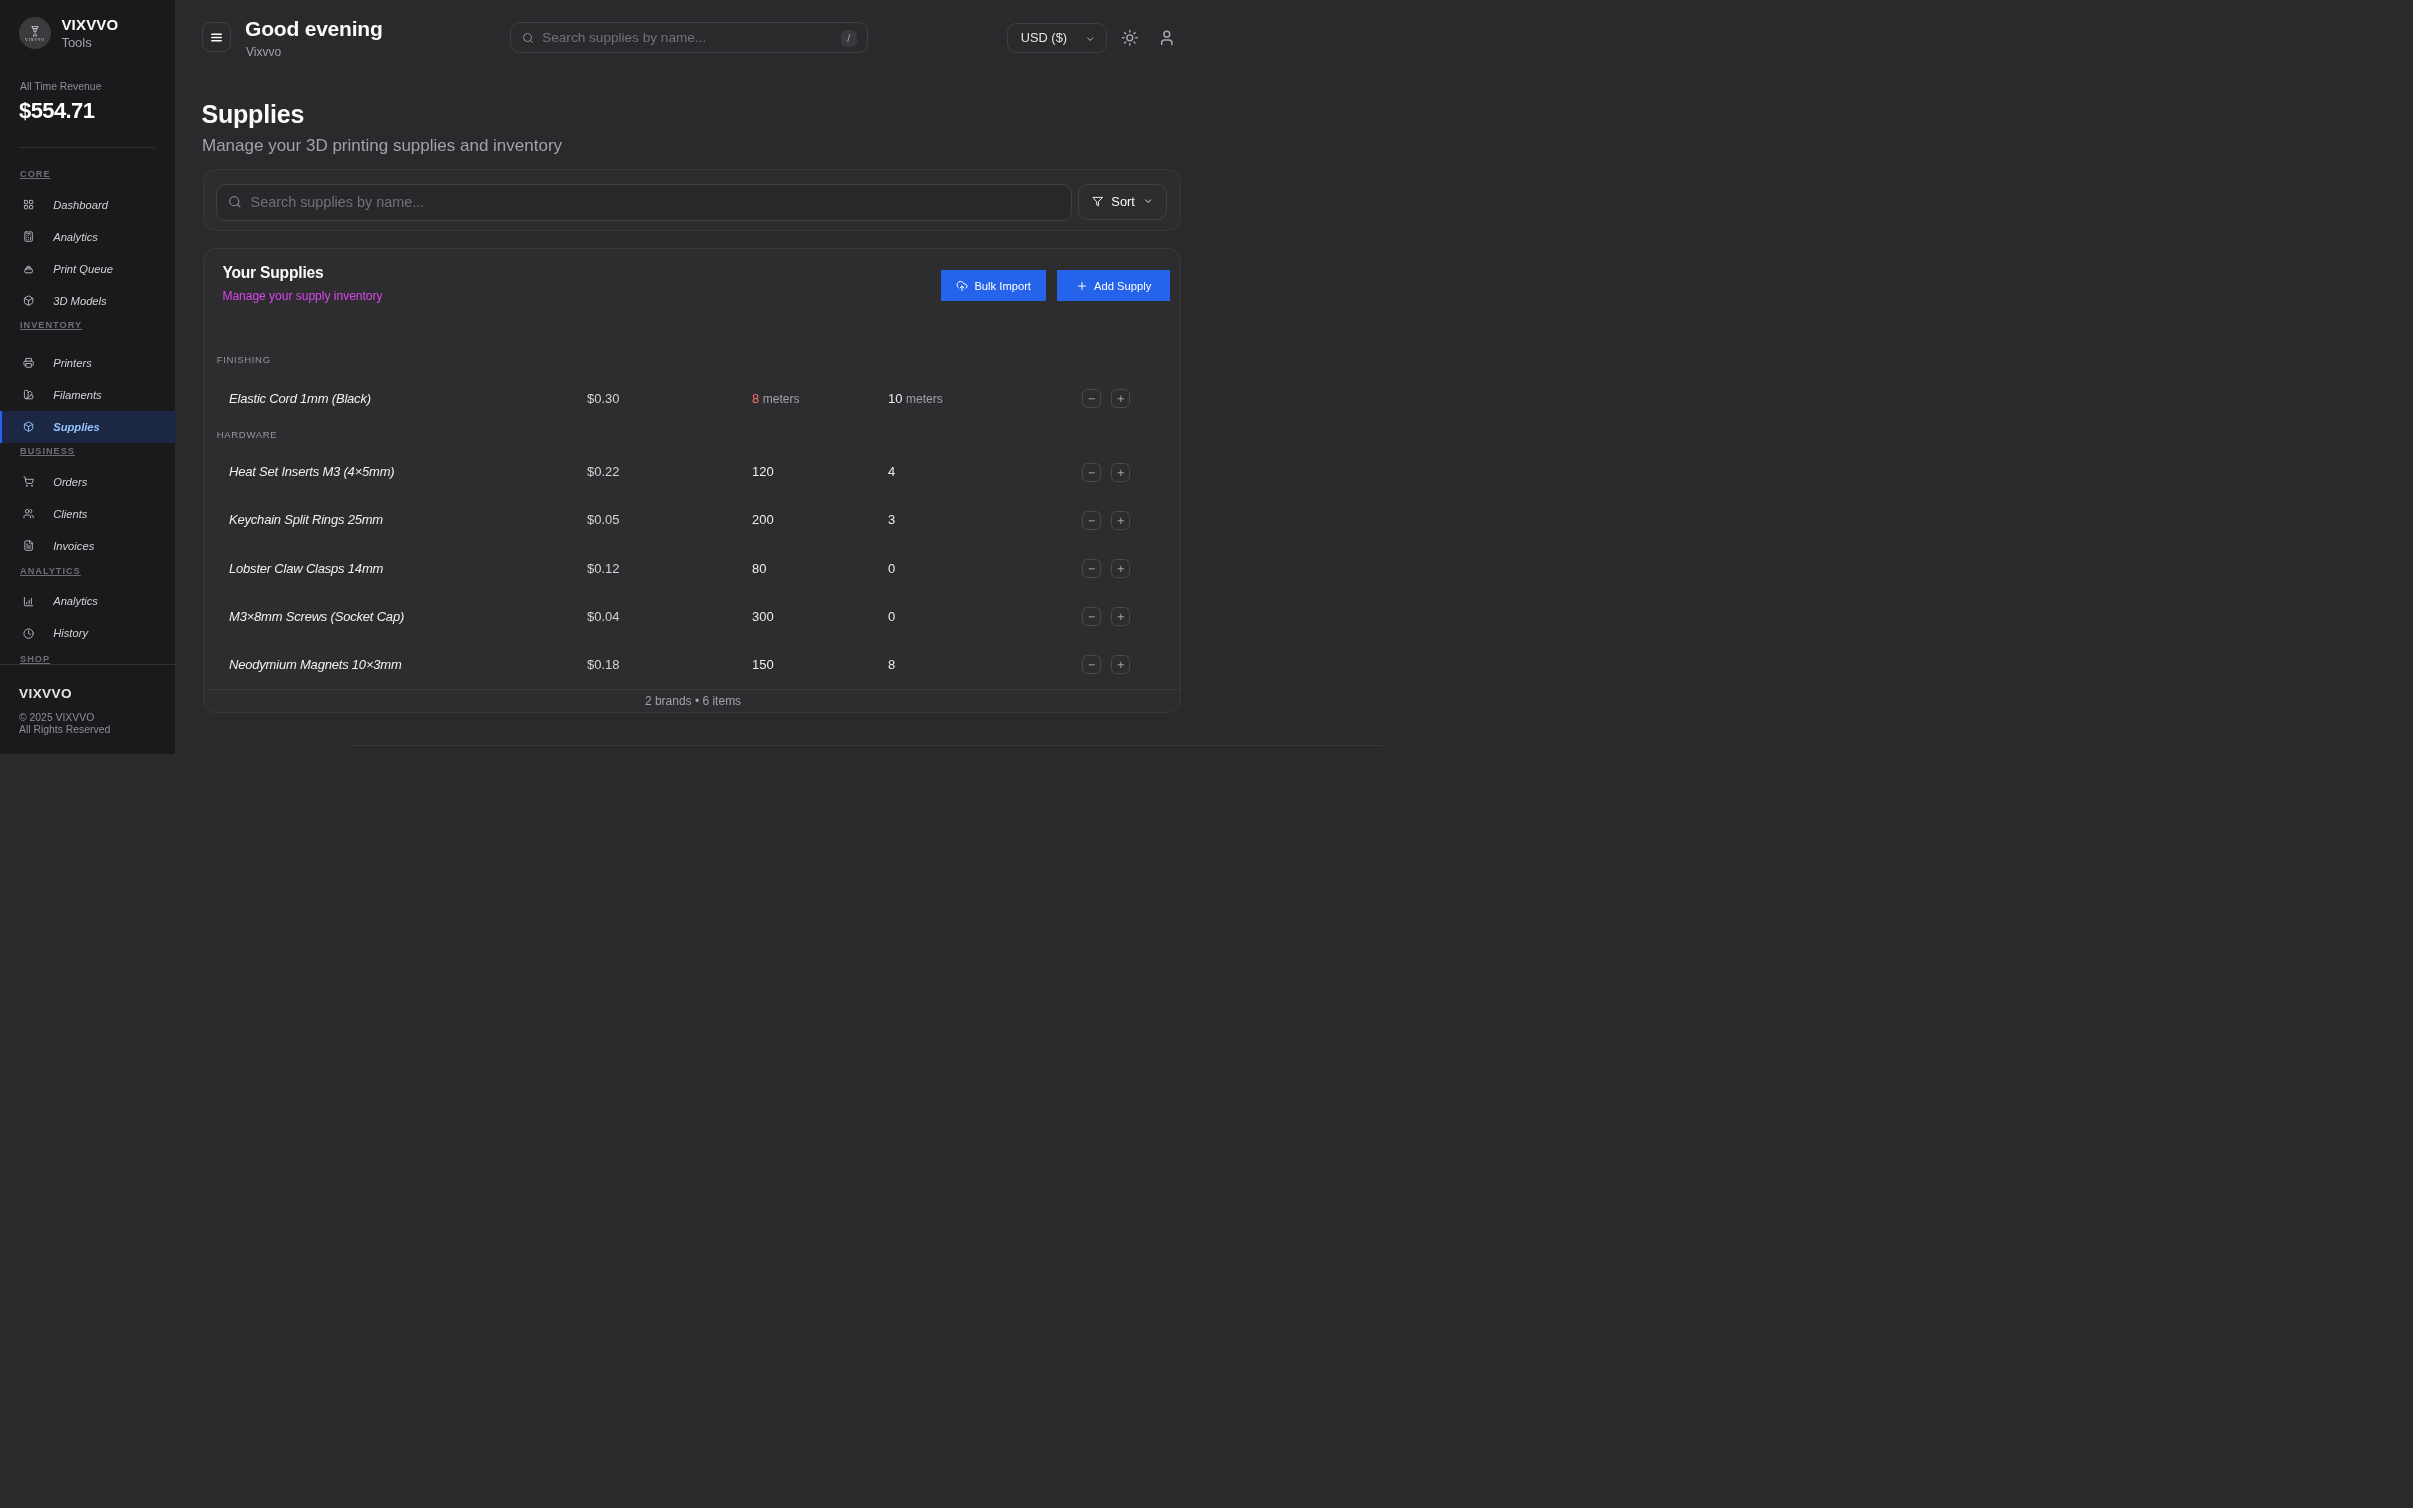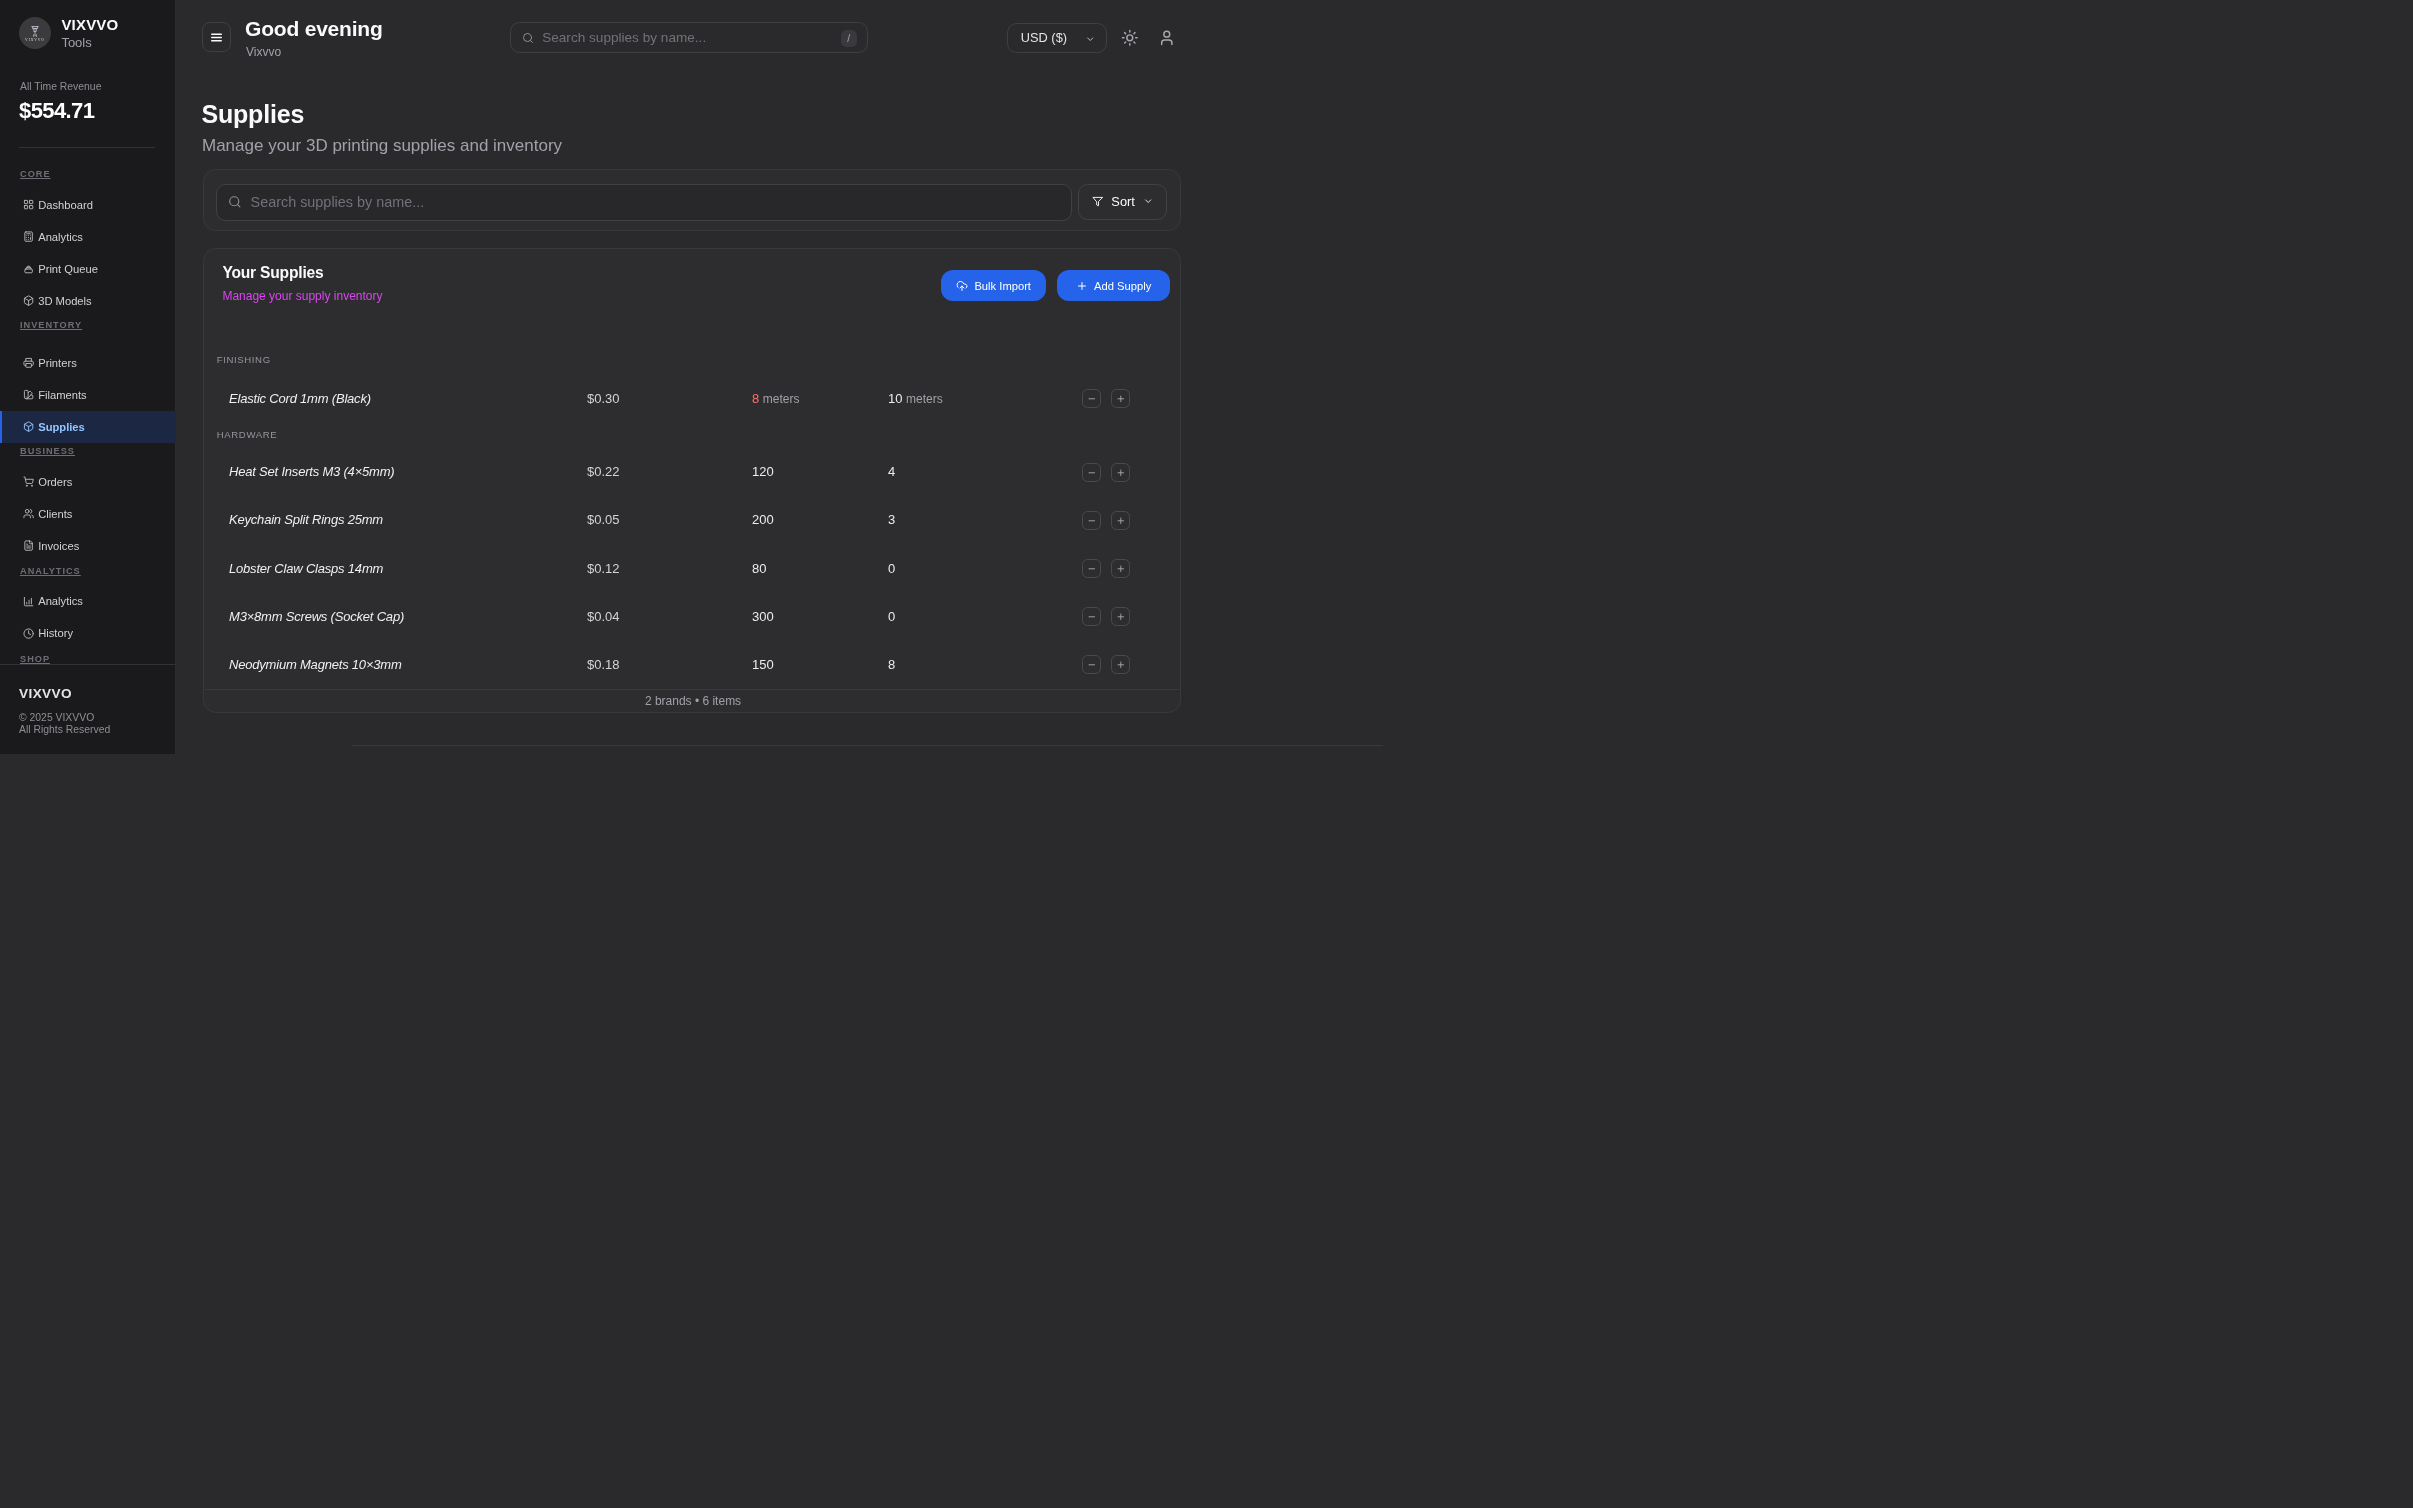--- a/index.html
+++ b/index.html
@@ -7,21 +7,21 @@
 .sidebar { position:absolute; left:0; top:0; width:176px; height:754px; background:#1a1a1c; border-right:0.8px solid #2c2c2e; }
 .brand { position:absolute; left:19px; top:16px; display:flex; align-items:center; gap:10.4px; }
 .avatar { width:32px; height:32px; border-radius:50%; background:#3b3b3e; position:relative; overflow:hidden; }
 .bname { font-size:15px; letter-spacing:-0.4px; font-weight:bold; color:#fafafa; letter-spacing:0.2px; }
 .bsub { font-size:13px; color:#a1a1aa; margin-top:2.4px; }
 .revlabel { position:absolute; left:20px; top:81px; font-size:10.4px; color:#8e8e95; }
 .revval { position:absolute; left:19px; top:98px; font-size:22px; font-weight:bold; color:#fff; letter-spacing:-0.6px; }
 .sdiv { position:absolute; left:19px; top:147px; width:136px; height:0.8px; background:#333336; }
 nav { position:absolute; left:0; top:166px; width:176px; }
 .slabel { height:17px; line-height:17px; margin:0 0 7.2px 20px; font-size:9.2px; letter-spacing:1px; color:#6e6e76; font-weight:bold;text-decoration:underline; }
-.nitem { height:32px; display:flex; align-items:center; gap:4px; padding-left:23px; color:#d2d2d6; font-size:11.2px; }
+.nitem { height:32px; display:flex; align-items:center; gap:19px; padding-left:23px; color:#d2d2d6; font-size:11.2px;font-style:italic; }
 .nitem svg { width:11.2px; height:11.2px; flex:none; color:#b9b9bf; }
 .nitem.active { background:#1c2743; border-left:2.4px solid #2563eb; padding-left:21px; color:#93c5fd; font-weight:bold; }
 .nitem.active svg { color:#93c5fd; }
 .sfootdiv { position:absolute; left:0; top:664px; width:176px; height:0.8px; background:#333336; }
 .sfoot1 { position:absolute; left:19px; top:686px; font-size:13.6px; font-weight:bold; color:#e4e4e7; letter-spacing:0.4px; }
 .sfoot2 { position:absolute; left:19px; top:712px; font-size:10.4px; color:#8e8e95; line-height:12.4px; }
 .main { position:absolute; left:176px; top:0; width:1031px; height:754px; }
 .hambtn { position:absolute; left:26px; top:22.3px; width:29px; height:29.5px; border:0.8px solid #3f3f43; border-radius:8px; display:flex; align-items:center; justify-content:center; color:#fafafa; }
 .greet { position:absolute; left:69px; top:17px; font-size:21px; letter-spacing:-0.2px; font-weight:bold; color:#fafafa; }
 .greetsub { position:absolute; left:70px; top:45px; font-size:12px; color:#a1a1aa; }
@@ -39,21 +39,21 @@
 .card { position:absolute; background:#2d2d2f; border:0.8px solid #39393c; border-radius:12.8px; }
 .card1 { left:27px; top:169px; width:978px; height:62px; }
 .cinput { position:absolute; left:12px; top:13.6px; width:856px; height:37px; background:#28282a; border:0.8px solid #414144; border-radius:9.6px; display:flex; align-items:center; }
 .cinput svg { width:13.6px; height:13.6px; color:#8e8e95; margin-left:11.2px; }
 .cinput .ph { font-size:14.4px; color:#71717a; margin-left:8.8px; }
 .sortbtn { position:absolute; right:12.8px; top:13.6px; width:89px; height:36px; border:0.8px solid #414144; border-radius:9.6px; display:flex; align-items:center; justify-content:center; gap:8px; color:#fafafa; font-size:12.8px; }
 .sortbtn svg { width:11.2px; height:11.2px; }
 .card2 { left:27px; top:248px; width:978px; height:465px; }
 .ys { position:absolute; left:18.4px; top:15px; font-size:15.6px; letter-spacing:-0.2px; font-weight:bold; color:#fafafa; }
 .yssub { position:absolute; left:18.4px; top:40px; font-size:12px; color:#d946ef; }
-.btn { position:absolute; top:21px; height:31px; background:#2563eb; border-radius:12px; color:#fff; font-size:11.2px; font-weight:500; display:flex; align-items:center; justify-content:center; gap:6.4px; }
+.btn { position:absolute; top:21px; height:31px; background:#2563eb; border-radius:0; color:#fff; font-size:11.2px; font-weight:500; display:flex; align-items:center; justify-content:center; gap:6.4px; }
 .btn svg { width:12px; height:12px; }
 .btnbulk { left:737px; width:105px; }
 .btnadd { left:853px; width:113px; }
 .tablehead { position:absolute; left:0; top:68px; width:976px; height:34px; border-top:0.8px solid #39393c; }
 .th { position:absolute; top:10.4px; font-size:9.6px; letter-spacing:0.9px; color:#95959d; font-weight:500; }
 .grouplabel { position:absolute; font-size:9.6px; letter-spacing:0.6px; color:#95959d; font-weight:500; }
 .rowname { position:absolute; font-size:13px; letter-spacing:-0.2px; color:#f0f0f2;font-style:italic; }
 .rowprice { position:absolute; font-size:13px; color:#d4d4d8; }
 .rownum { position:absolute; font-size:13px; color:#ececef; }
 .rednum { color:#f87171; }

